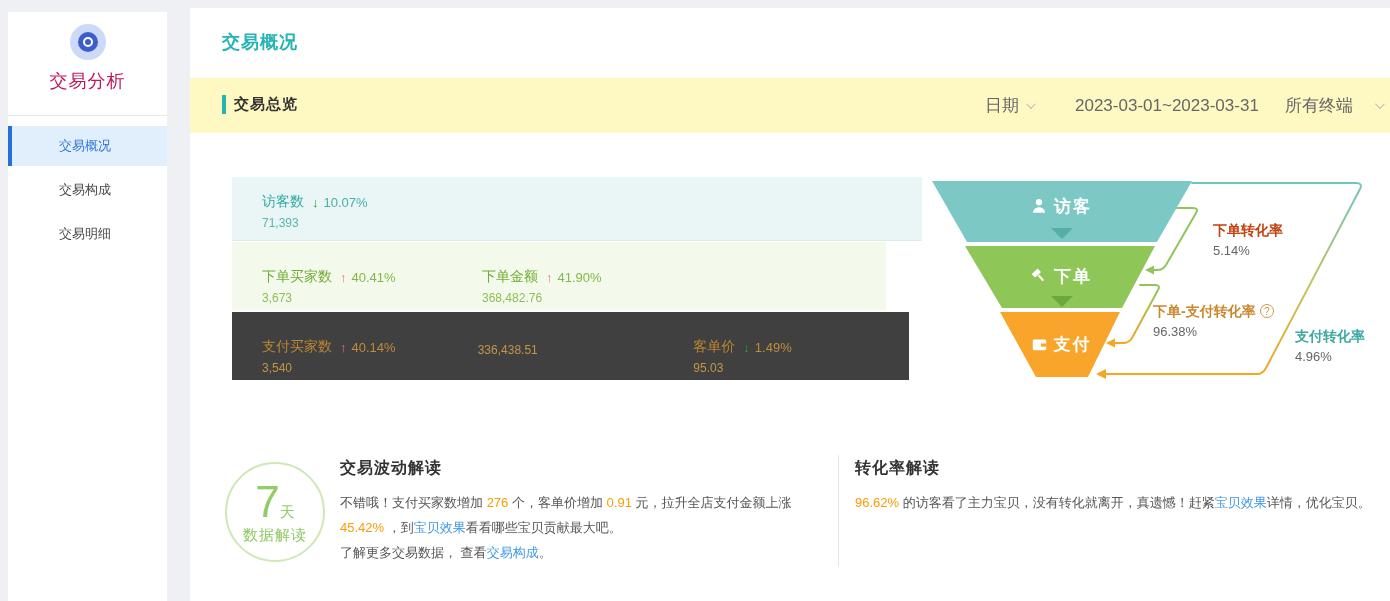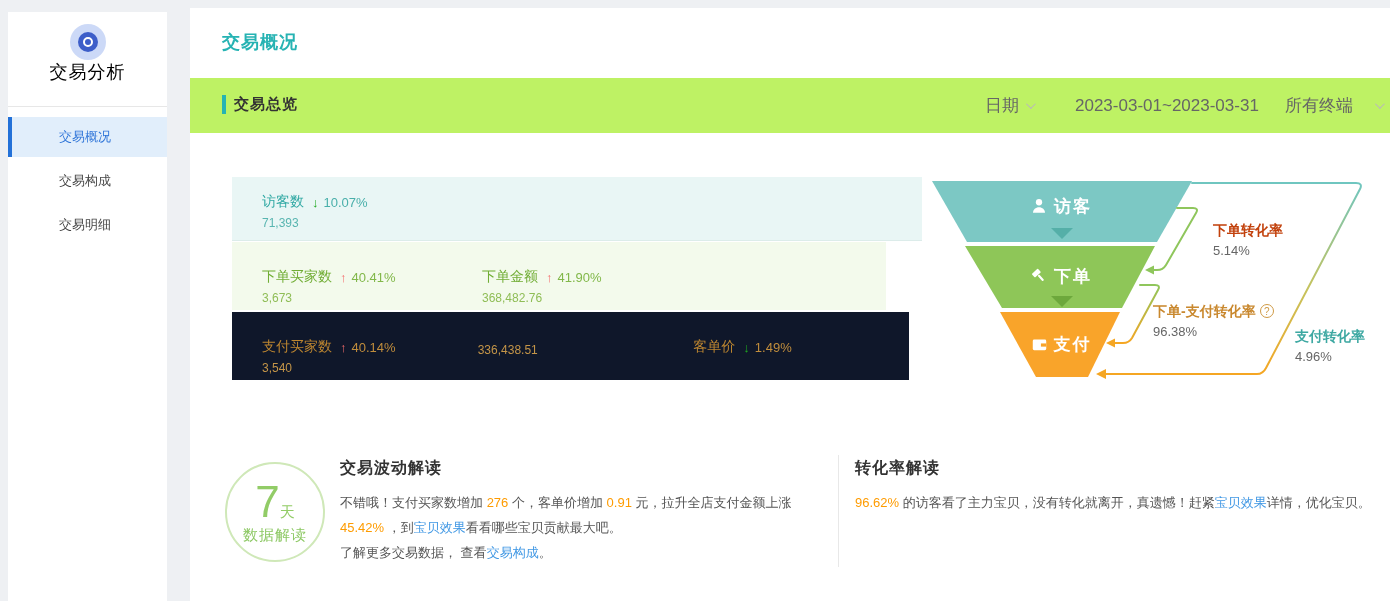--- a/index.html
+++ b/index.html
@@ -4,46 +4,46 @@
 <style>
   * { margin:0; padding:0; box-sizing:border-box; }
   html,body { width:1390px; height:601px; overflow:hidden; }
   body { background:#eef0f3; font-family:"Liberation Sans","DejaVu Sans",sans-serif; color:#333; position:relative; }
 
   
   .sidebar { position:absolute; left:8px; top:12px; width:159px; height:589px; background:#fff; }
   .logo { width:36px; height:36px; border-radius:50%; background:#ccd9f7; margin:12px auto 0; display:flex; align-items:center; justify-content:center; }
   .logo-inner { width:20px; height:20px; border-radius:50%; background:#3d5ec9; display:flex; align-items:center; justify-content:center; }
   .logo-ring { width:10px; height:10px; border:2px solid #fff; border-radius:50%; }
-  .sb-title { text-align:center; color:#000000; font-size:18px; letter-spacing:1px; }
+  .sb-title { text-align:center; color:#be185d; font-size:18px; margin-top:9px; letter-spacing:1px; }
   .sb-divider { border-bottom:1px solid #e7e7e7; margin-top:22px; }
   .menu { margin-top:10px; }
   .menu-item { height:40px; line-height:40px; padding-left:47px; font-size:13px; color:#454545; margin-bottom:4px; cursor:pointer; border-left:4px solid transparent; }
   .menu-item.active { background:#e1eefb; color:#3076d9; border-left:4px solid #2371d8; }
 
   
   .main { position:absolute; left:190px; top:8px; width:1200px; height:593px; background:#fff; }
   .page-title { position:absolute; left:32px; top:22px; font-size:18px; font-weight:bold; color:#26b3b3; letter-spacing:1px; }
-  .section-bar { position:absolute; left:0; top:70px; width:1200px; height:55px; background:#bef264; }
+  .section-bar { position:absolute; left:0; top:70px; width:1200px; height:55px; background:#fef9c3; }
   .sec-title-wrap { position:absolute; left:32px; top:17px; display:flex; align-items:center; }
   .sec-accent { width:4px; height:19px; background:#26b3b3; margin-right:8px; }
   .sec-title { font-size:15px; font-weight:bold; color:#333; letter-spacing:1px; }
   .bar-ctrl { position:absolute; top:0; height:55px; display:flex; align-items:center; font-size:17px; color:#666; cursor:pointer; }
   .chev { width:7px; height:7px; border-right:1.5px solid #b9b9b9; border-bottom:1.5px solid #b9b9b9; transform:rotate(45deg) translateY(-2px); display:inline-block; margin-left:7px; }
   .ctrl-date-label { left:795px; }
   .ctrl-date-range { left:885px; }
   .ctrl-terminal { left:1095px; }
   .ctrl-terminal .chev { margin-left:22px; }
 
   
   .card { position:absolute; display:flex; }
   .card .metric { width:220px; }
   .card-teal   { left:42px; top:169px; width:690px; height:64px; background:#e9f6f5; border-bottom:1px solid #dcecea; padding:16px 0 0 30px; }
   .card-green  { left:42px; top:234px; width:654px; height:68px; background:#f3faec; padding:26px 0 0 30px; }
-  .card-orange { left:42px; top:304px; width:677px; height:68px; background:#0f172a; padding:26px 0 0 30px; }
+  .card-orange { left:42px; top:304px; width:677px; height:68px; background:#404040; padding:26px 0 0 30px; }
   .m-top { font-size:13px; display:flex; align-items:center; }
   .m-label { font-size:14px; font-weight:normal; }
   .arrow { margin:0 5px 0 8px; font-weight:bold; font-size:13px; }
   .arrow-up::before { content:"↑"; color:#f56c6c; }
   .arrow-down::before { content:"↓"; color:#1fa91f; }
   .m-value { font-size:12px; margin-top:5px; }
   .card-teal   .m-label { color:#2fa8a3; } .card-teal   .m-pct { color:#49afaa; } .card-teal   .m-value { color:#58b5b0; }
   .card-green  .m-label { color:#71ad35; } .card-green  .m-pct { color:#82b84a; } .card-green  .m-value { color:#8fbd56; }
   .card-orange .m-label { color:#bd8630; } .card-orange .m-pct { color:#c08d3c; } .card-orange .m-value { color:#c49548; }
 
@@ -157,20 +157,21 @@
     </div>
     <div class="metric">
       <div class="m-value">336,438.51</div>
     </div>
     <div class="metric">
       <div class="m-top">
         <span class="m-label">客单价</span>
         <span class="arrow arrow-down"></span>
         <span class="m-pct">1.49%</span>
       </div>
+      <div class="m-value">95.03</div>
     </div>
   </div>
 
   <div class="funnel">
     <svg width="465" height="215" viewBox="0 0 465 215">
       <defs>
         <linearGradient id="g2" x1="0" y1="0" x2="0" y2="1">
           <stop offset="0" stop-color="#8fc65c"></stop>
             <stop offset="1" stop-color="#f5a623"></stop>
         </linearGradient>

